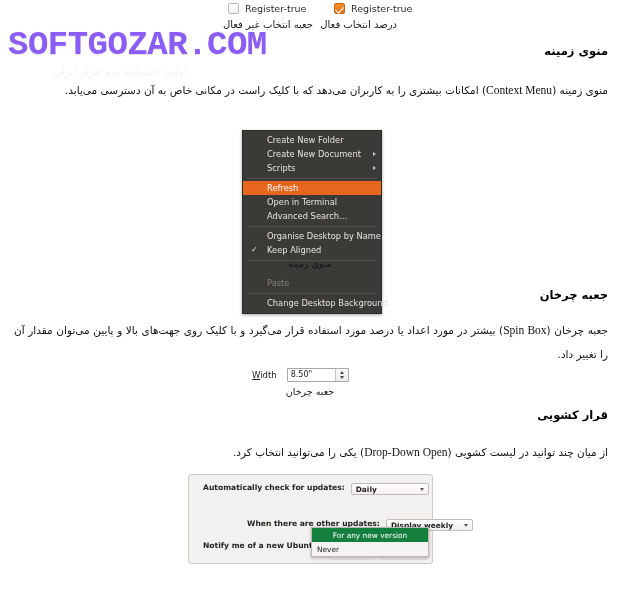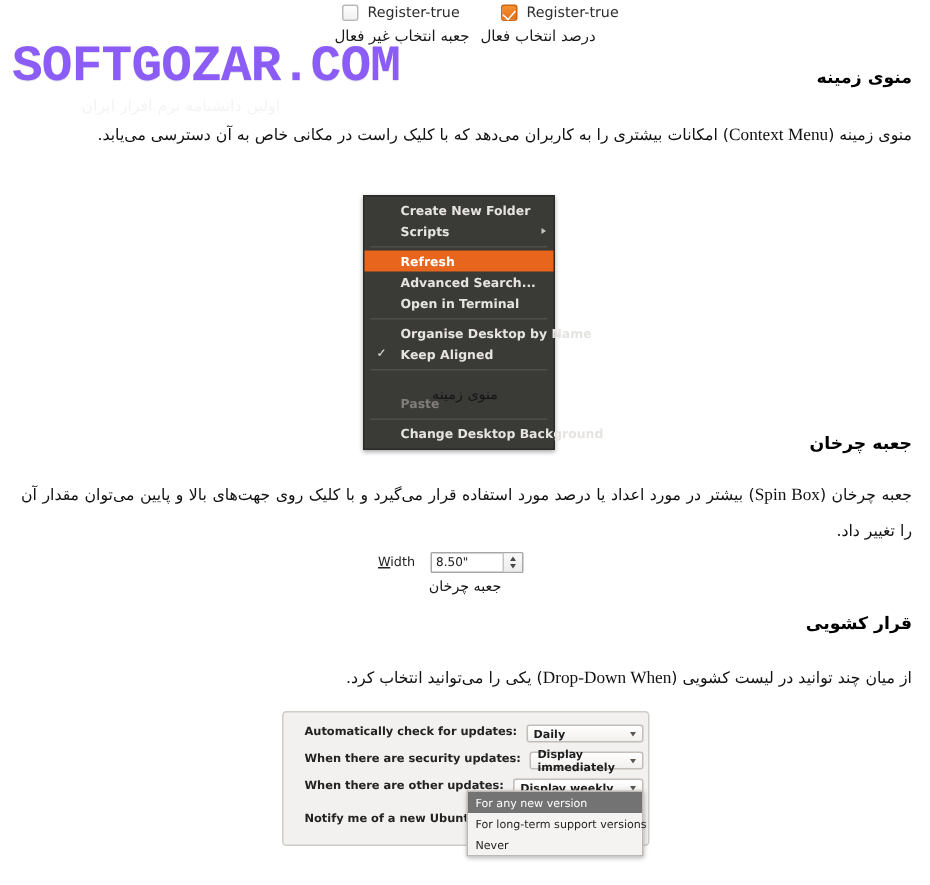--- a/index.html
+++ b/index.html
@@ -150,30 +150,29 @@
     font-family: "DejaVu Sans", sans-serif;
     font-size: 9.5px;
     color: #151515;
   }
 
   
   #context-menu {
     position: absolute;
     left: 242px;
     top: 130px;
-    width: 128px;
+    width: 140px;
     background: #3a3a37;
     border: 1px solid #2b2b29;
     font-family: "DejaVu Sans", sans-serif;
     font-size: 8.3px;
     color: #e6e4e0;
     padding: 2px 0;
     box-sizing: border-box;
     box-shadow: 0 1px 3px rgba(0,0,0,0.35);
-    font-weight: bold;
   }
   .cm-item {
     position: relative;
     padding: 1.5px 6px 1.5px 24px;
     line-height: 11px;
     white-space: nowrap;
   }
   .cm-item.highlight {
     background: #e8651d;
     color: #ffffff;
@@ -310,21 +309,21 @@
     border-right: 2.6px solid transparent;
     border-top: 3.2px solid #5a5550;
     flex: 0 0 auto;
   }
   .dd-combo.open {
     background: linear-gradient(#ffffff, #f2f0ee);
   }
 
   #dd-row-1 { top: 8px; }
   #dd-row-2 { top: 26px; }
-  #dd-row-3 { top: 44px; }
+  #dd-row-3 { top: 44px; margin-left: 44px; }
   #dd-row-4 { top: 66px; }
   #dd-row-4 .dd-label { white-space: nowrap; }
 
   #dd-popup {
     position: absolute;
     left: 122px;
     top: 52px;
     width: 118px;
     background: #f5f3f1;
     border: 1px solid #bdb8b3;
@@ -333,22 +332,23 @@
     box-sizing: border-box;
   }
   .dd-option {
     padding: 2.5px 5px;
     font-size: 7.4px;
     line-height: 9px;
     white-space: nowrap;
     color: #1f1f1f;
   }
   .dd-option.selected {
-    background: #737373;
+    background: #15803d;
     color: #ffffff;
+    text-align: center;
   }
 
   #dd-buttons {
     position: absolute;
     right: 5px;
     bottom: 3px;
     display: flex;
     gap: 6px;
     opacity: 0.32;
   }
@@ -394,25 +394,26 @@
 
 <div class="section-heading" id="heading-context">منوی زمینه</div>
 
 <div class="section-para" id="para-context">
   <span>منوی زمینه (</span><span class="ltr-inline">Context  Menu</span><span>) امکانات بیشتری را به کاربران می‌دهد که با کلیک راست در مکانی خاص به آن دسترسی می‌یابد.</span>
 </div>
 
 <div id="context-menu">
   <div class="cm-list">
       <div class="cm-item"><span>Create New Folder</span></div>
+      <div class="cm-item"><span>Create New Document</span><span class="cm-arrow"></span></div>
       <div class="cm-item"><span>Scripts</span><span class="cm-arrow"></span></div>
       <div class="cm-sep"></div>
       <div class="cm-item highlight"><span>Refresh</span></div>
+      <div class="cm-item"><span>Open in Terminal</span></div>
       <div class="cm-item"><span>Advanced Search...</span></div>
-      <div class="cm-item"><span>Open in Terminal</span></div>
       <div class="cm-sep"></div>
       <div class="cm-item"><span>Organise Desktop by Name</span></div>
       <div class="cm-item"><span class="cm-check">✓</span><span>Keep Aligned</span></div>
       <div class="cm-sep"></div>
       <div class="cm-item disabled"><span>Paste</span></div>
       <div class="cm-sep"></div>
       <div class="cm-item"><span>Change Desktop Background</span></div>
     </div>
 </div>
 
@@ -433,56 +434,48 @@
       <span class="tri-down"></span>
     </div>
   </div>
 </div>
 
 <div class="figure-caption" id="caption-spin">جعبه چرخان</div>
 
 <div class="section-heading" id="heading-dropdown">قرار کشویی</div>
 
 <div class="section-para" id="para-dropdown">
-  <span>از میان چند توانید در لیست کشویی (</span><span class="ltr-inline">Drop-Down When</span><span>) یکی را می‌توانید انتخاب کرد.</span>
+  <span>از میان چند توانید در لیست کشویی (</span><span class="ltr-inline">Drop-Down Open</span><span>) یکی را می‌توانید انتخاب کرد.</span>
 </div>
 
 <div id="dropdown-figure">
 
   <div class="dd-row" id="dd-row-1">
     <span class="dd-label">Automatically check for updates:</span>
     <span class="dd-combo">
       <span>Daily</span>
       <span class="dd-caret"></span>
     </span>
   </div>
 
-  <div class="dd-row" id="dd-row-2">
-    <span class="dd-label">When there are security updates:</span>
-    <span class="dd-combo">
-      <span>Display immediately</span>
-      <span class="dd-caret"></span>
-    </span>
-  </div>
 
   <div class="dd-row" id="dd-row-3">
     <span class="dd-label">When there are other updates:</span>
     <span class="dd-combo open">
       <span>Display weekly</span>
       <span class="dd-caret"></span>
     </span>
   </div>
 
   <div class="dd-row" id="dd-row-4">
     <span class="dd-label">Notify me of a new Ubuntu version:</span>
   </div>
 
   <div id="dd-popup">
       <div class="dd-option selected">For any new version</div>
-      <div class="dd-option">For long-term support versions</div>
       <div class="dd-option">Never</div>
     </div>
 
   <div id="dd-buttons">
     <div class="dd-btn">Revert</div>
     <div class="dd-btn">Close</div>
   </div>
 </div>
 
 <div class="figure-caption" id="caption-dropdown">چند لیست کشویی</div>

